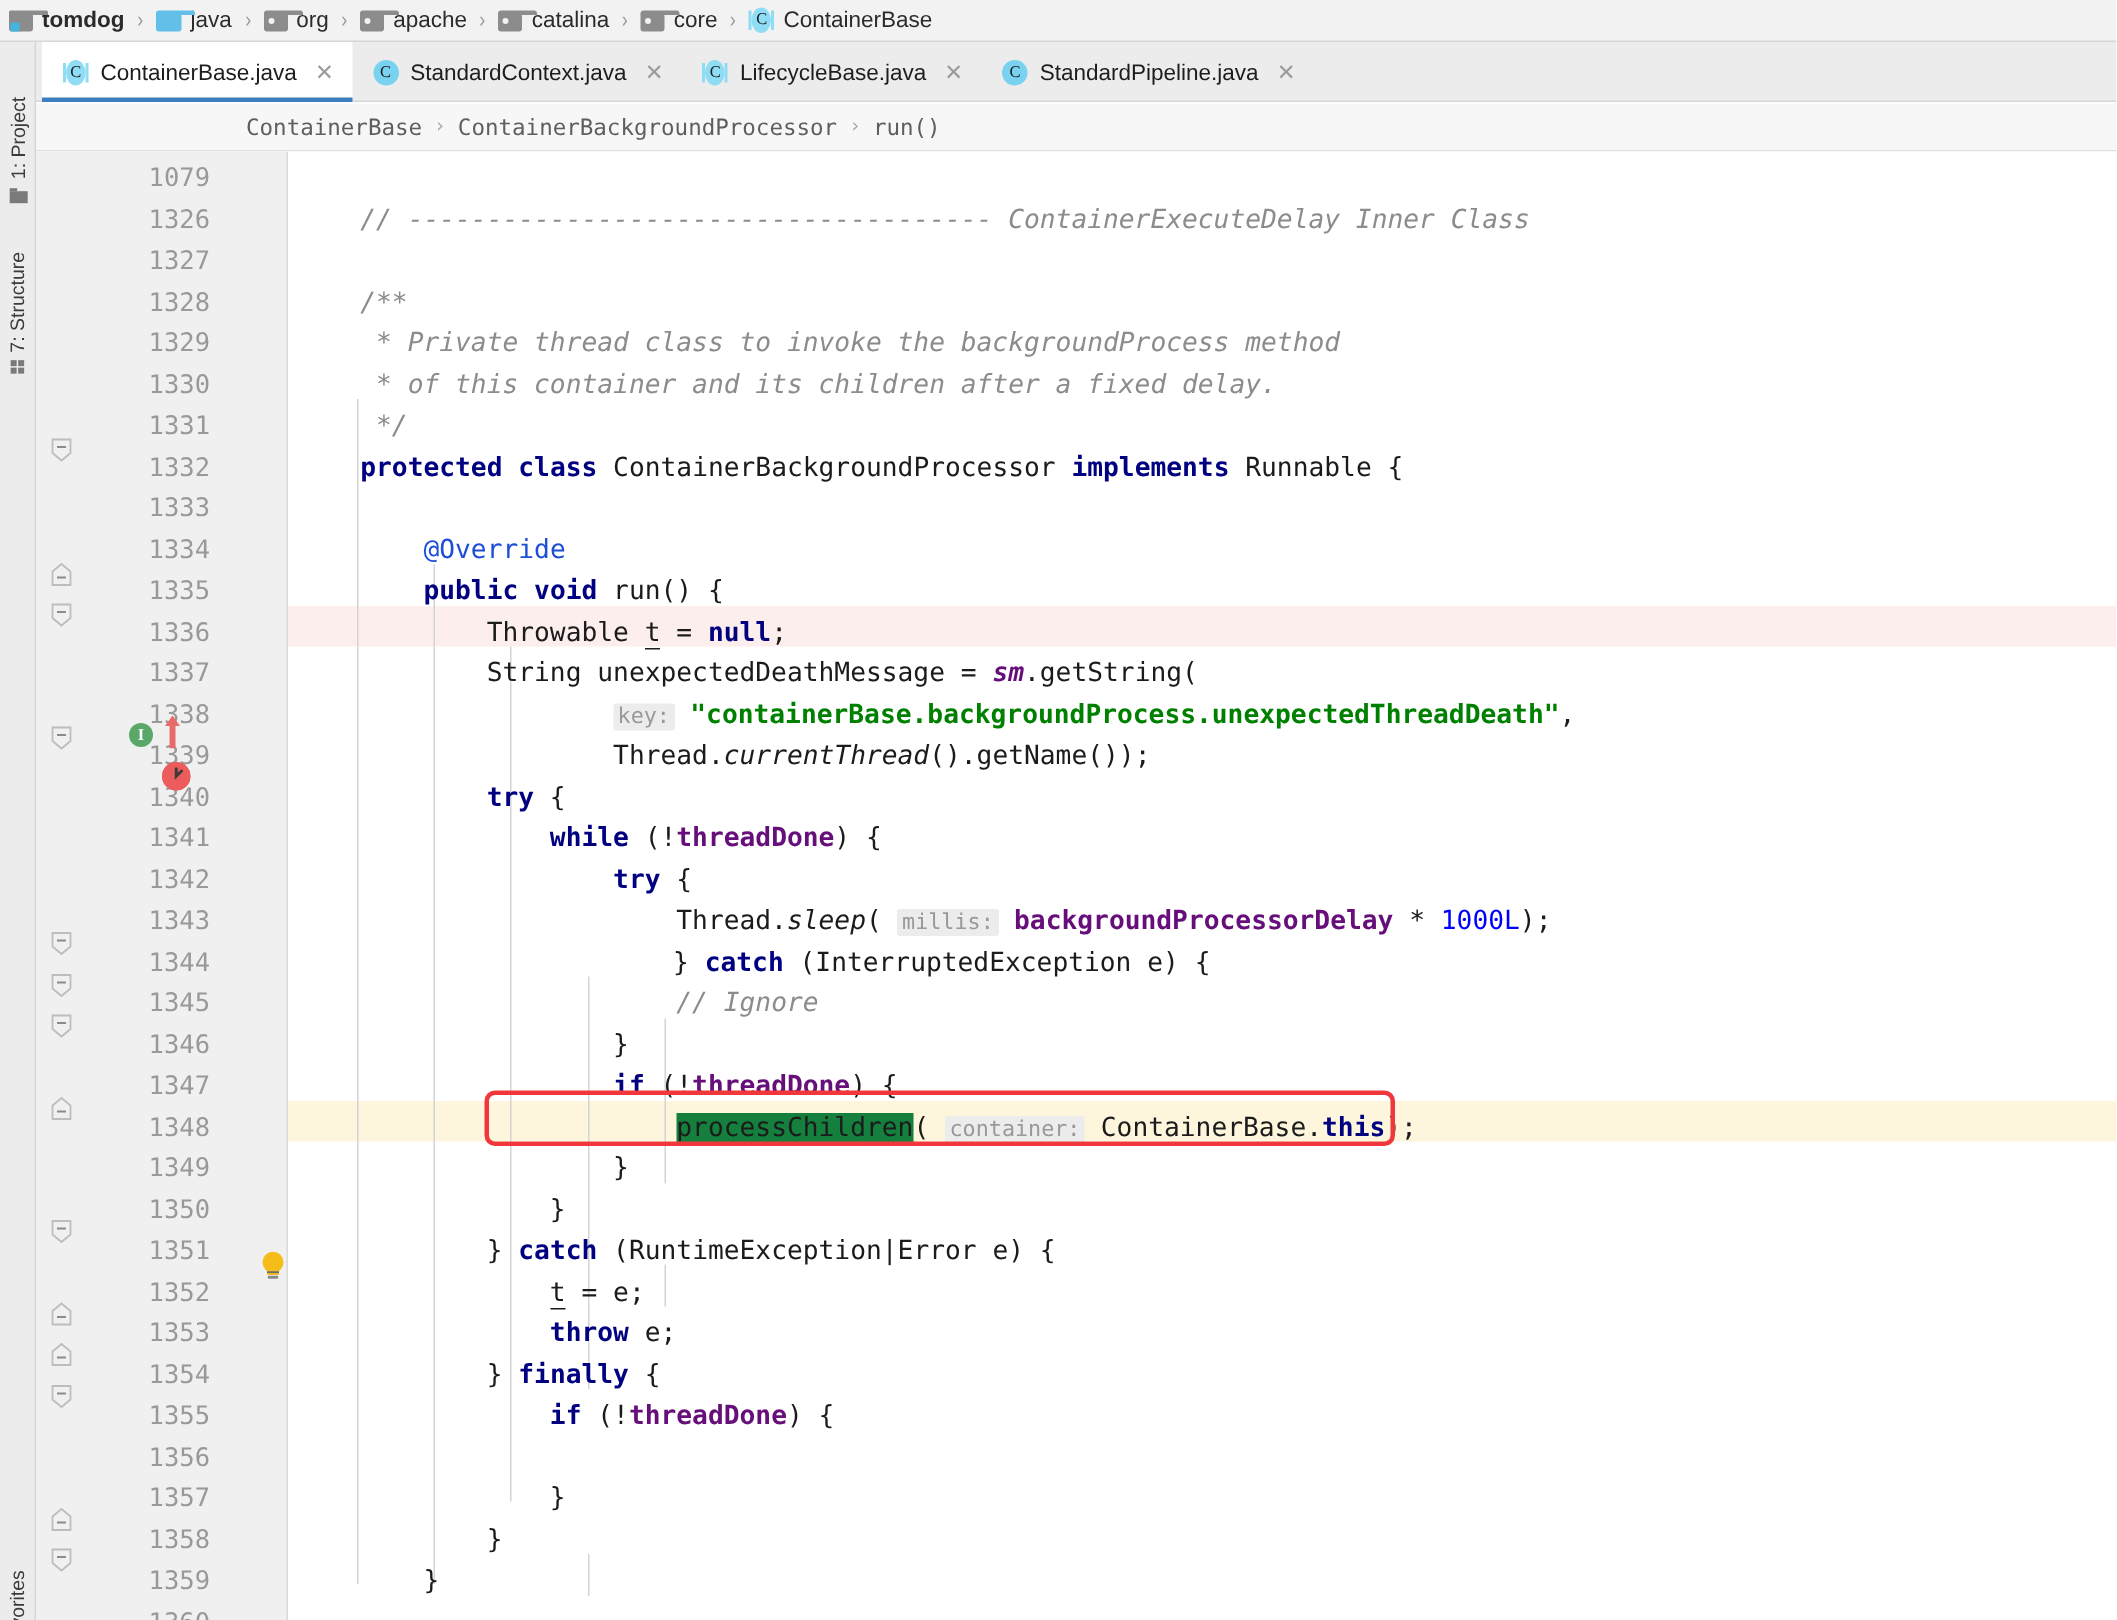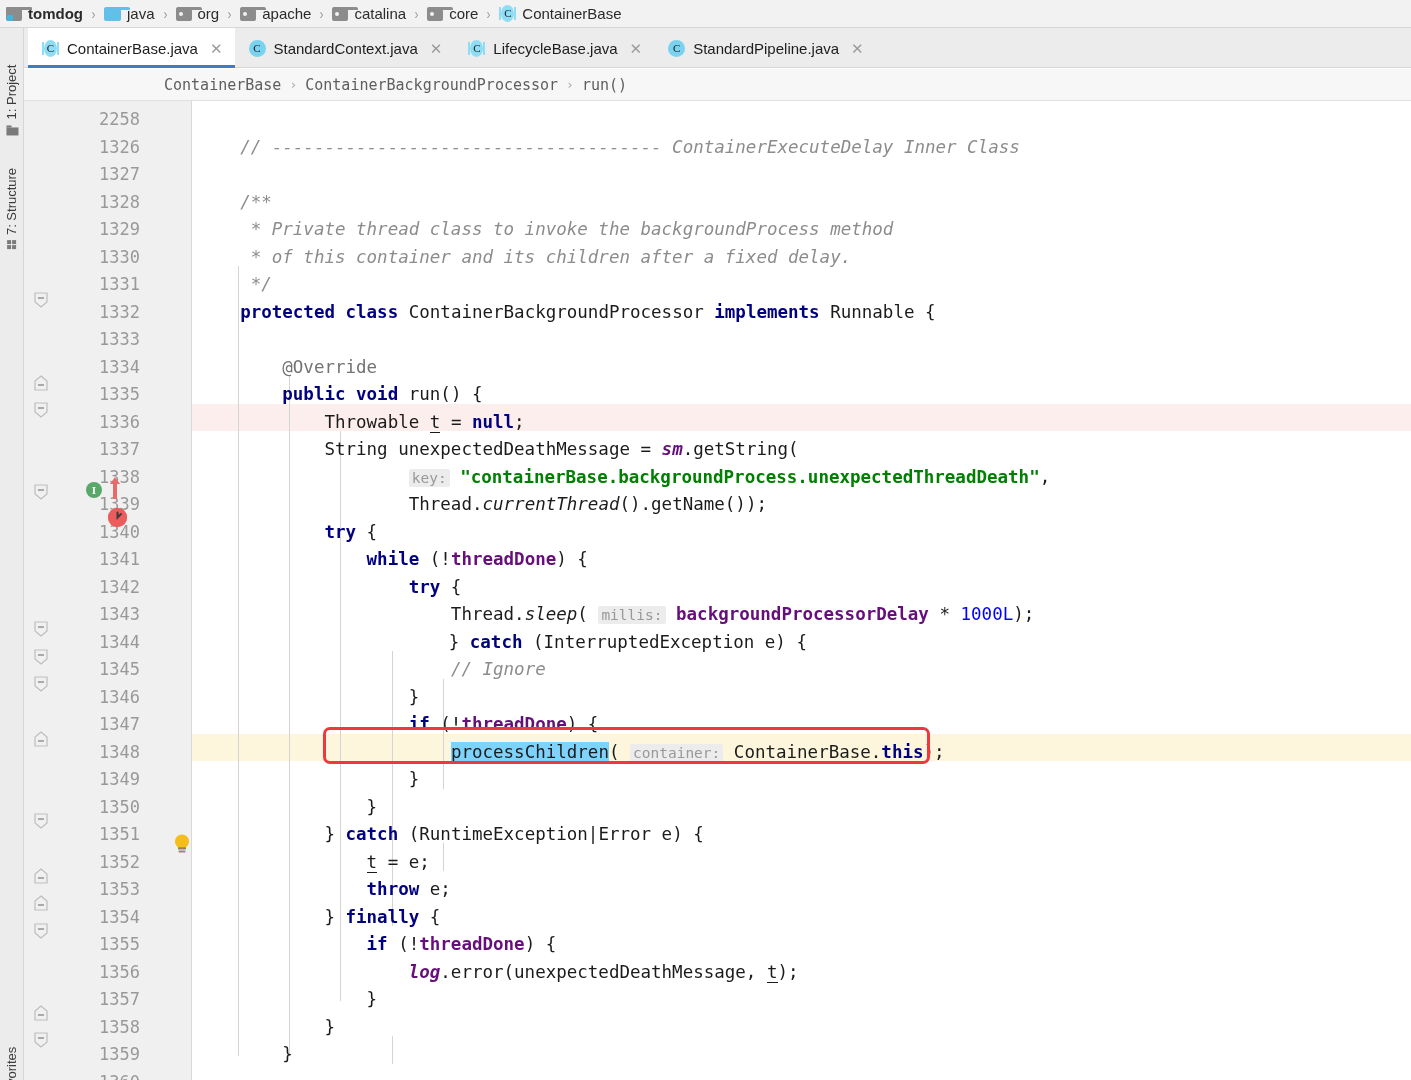--- a/index.html
+++ b/index.html
@@ -192,28 +192,28 @@
   .hl-error  { position: absolute; left: 0; right: 0; height: 27.5px; background: #fceeec; }
   .hl-caret  { position: absolute; left: 0; right: 0; height: 27.5px; background: #fdf6dd; }
 
   
   .kw   { color: #000080; font-weight: bold; }
   .cmt  { color: #8c8c8c; font-style: italic; }
   .str  { color: #008000; font-weight: bold; }
   .num  { color: #0000ff; }
   .fld  { color: #660e7a; font-weight: bold; }
   .fldi { color: #660e7a; font-weight: bold; font-style: italic; }
-  .anno { color: #737373; }
+  .anno { color: #1d4ed8; }
   .stat { font-style: italic; }
   .var-underline { border-bottom: 1px solid #1b1b1b; }
   .param {
     background: #ececec; color: #999999; font-size: 14.5px;
     border-radius: 2px; padding: 1px 3px;
   }
-  .sel-purple { background: #7dd3fc; }
+  .sel-purple { background: #15803d; }
 
   
   .iguide {
     position: absolute; width: 1px; background: #d4d4d4;
   }
 
   
   .fold {
     position: absolute; left: 9px; width: 16px; height: 16px;
   }
@@ -382,21 +382,21 @@
     <div class="strip-btn" style="top:1000px; height:90px;">
       <span class="rot">
         <span>Favorites</span>
       </span>
     </div>
   </div>
 
   <div class="editor">
 
     <div class="gutter">
-        <div class="lineno" style="top: 5px;">2258</div>
+        <div class="lineno" style="top: 5px;">1079</div>
         <div class="lineno" style="top: 32.5px;">1326</div>
         <div class="lineno" style="top: 60px;">1327</div>
         <div class="lineno" style="top: 87.5px;">1328</div>
         <div class="lineno" style="top: 115px;">1329</div>
         <div class="lineno" style="top: 142.5px;">1330</div>
         <div class="lineno" style="top: 170px;">1331</div>
         <div class="lineno" style="top: 197.5px;">1332</div>
         <div class="lineno" style="top: 225px;">1333</div>
         <div class="lineno" style="top: 252.5px;">1334</div>
         <div class="lineno" style="top: 280px;">1335</div>
@@ -463,21 +463,20 @@
         <div class="codeline" style="top: 582.5px;">                    }</div>
         <div class="codeline" style="top: 610px;">                    <span class="kw">if</span> (!<span class="fld">threadDone</span>) {</div>
         <div class="codeline" style="top: 637.5px;">                        <span class="sel-purple">processChildren</span>( <span class="param">container:</span> ContainerBase.<span class="kw">this</span>);</div>
         <div class="codeline" style="top: 665px;">                    }</div>
         <div class="codeline" style="top: 692.5px;">                }</div>
         <div class="codeline" style="top: 720px;">            } <span class="kw">catch</span> (RuntimeException|Error e) {</div>
         <div class="codeline" style="top: 747.5px;">                <span class="var-underline">t</span> = e;</div>
         <div class="codeline" style="top: 775px;">                <span class="kw">throw</span> e;</div>
         <div class="codeline" style="top: 802.5px;">            } <span class="kw">finally</span> {</div>
         <div class="codeline" style="top: 830px;">                <span class="kw">if</span> (!<span class="fld">threadDone</span>) {</div>
-        <div class="codeline" style="top: 857.5px;">                    <span class="fldi">log</span>.error(unexpectedDeathMessage, <span class="var-underline">t</span>);</div>
         <div class="codeline" style="top: 885px;">                }</div>
         <div class="codeline" style="top: 912.5px;">            }</div>
         <div class="codeline" style="top: 940px;">        }</div>
         <div class="codeline" style="top: 967.5px;"></div>
       </div>
 
     <div class="gi" style="left:62px; top:381px;">
       <div class="impl-icon">I</div>
     </div>
     <div class="gi" style="left:84px; top:374px;">

